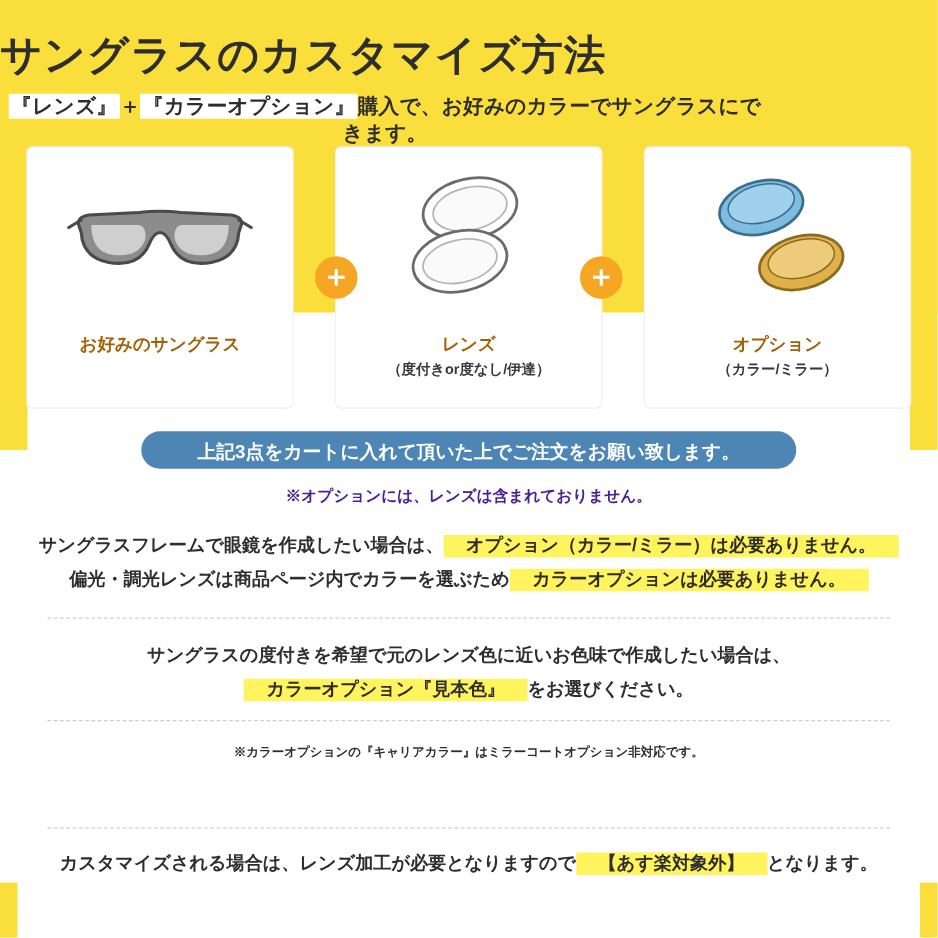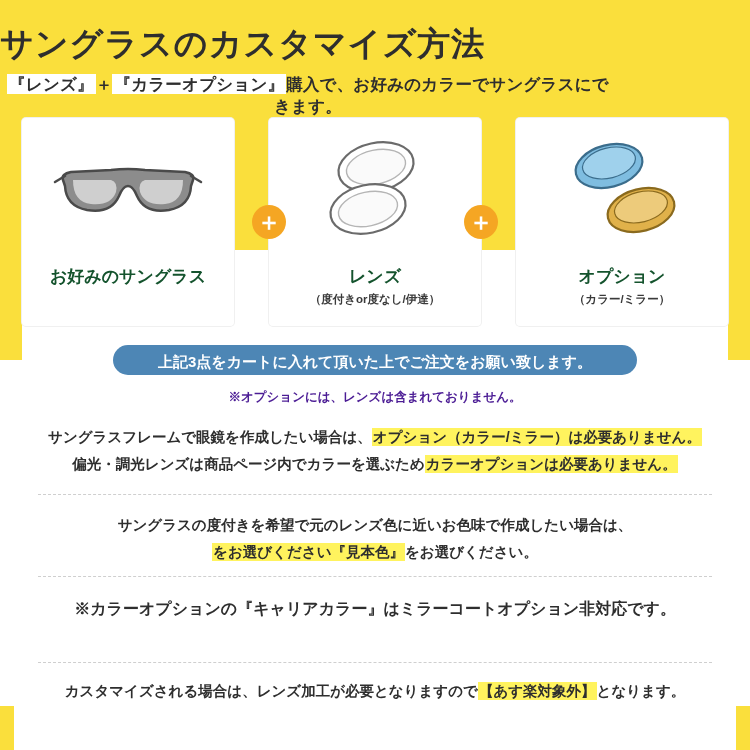--- a/index.html
+++ b/index.html
@@ -82,23 +82,23 @@
     position: relative;
   }
   .card-art {
     height: 148px;
     display: flex;
     align-items: center;
     justify-content: center;
   }
   .card-label {
     text-align: center;
-    font-size: 17px;
-    font-weight: bold;
-    color: #14532d;
+    font-size: 14px;
+    font-weight: bold;
+    color: #a16207;
     line-height: 1.35;
   }
   .card-sub {
     text-align: center;
     font-size: 11.5px;
     font-weight: bold;
     color: #3a3a3a;
     margin-top: 3px;
   }
   .plus {
@@ -162,25 +162,25 @@
     text-align: center;
     color: #2e2e2e;
     font-weight: bold;
   }
   .line {
     font-size: 14.5px;
     line-height: 1.85;
     white-space: nowrap;
   }
   .line.small {
-    font-size: 16px;
+    font-size: 10px;
   }
   .hl {
     background: #fff35e;
-    padding: 1px 1px;
+    padding: 1px 18px;
   }
   .b1 { top: 424px; }
   .b2 { top: 512px; font-family: Liberation Serif, serif; }
   .b3 { top: 594px; }
   .b4 { top: 678px; }
 
   
   .bottom-left, .bottom-right {
     position: absolute;
     bottom: 0;
@@ -266,21 +266,21 @@
     </div>
   </div>
 
   <div class="divider d1"></div>
 
   <div class="block b2">
     <div class="line">
       <span>サングラスの度付きを希望で元のレンズ色に近いお色味で作成したい場合は、</span>
     </div>
     <div class="line">
-      <span class="hl">をお選びください『見本色』</span><span>をお選びください。</span>
+      <span class="hl">カラーオプション『見本色』</span><span>をお選びください。</span>
     </div>
   </div>
 
   <div class="divider d2"></div>
 
   <div class="block b3">
     <div class="line small">※カラーオプションの『キャリアカラー』はミラーコートオプション非対応です。</div>
   </div>
 
   <div class="divider d3"></div>

